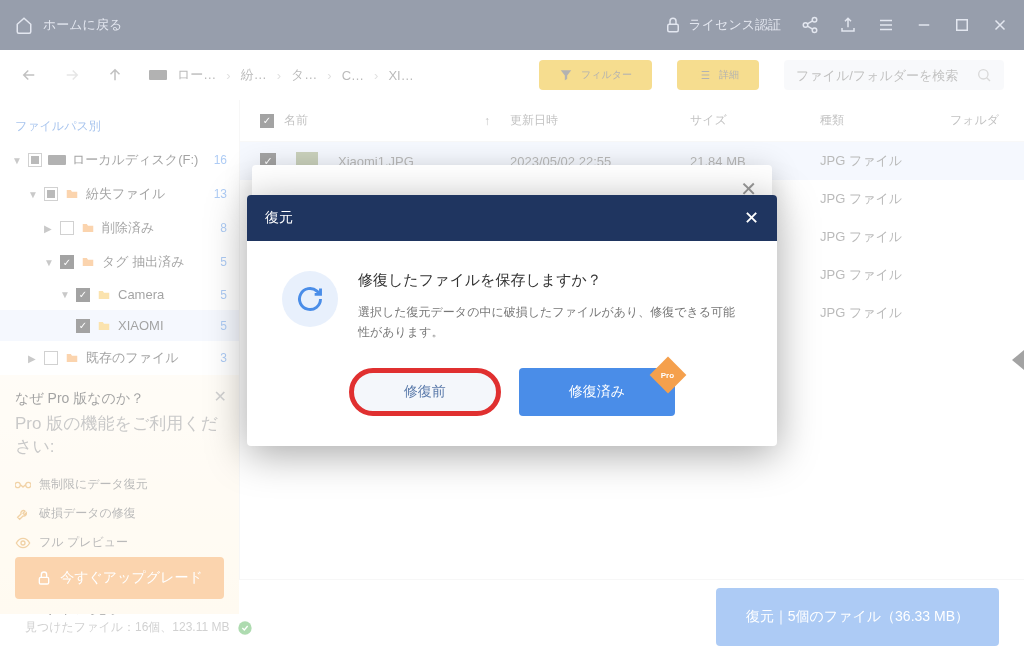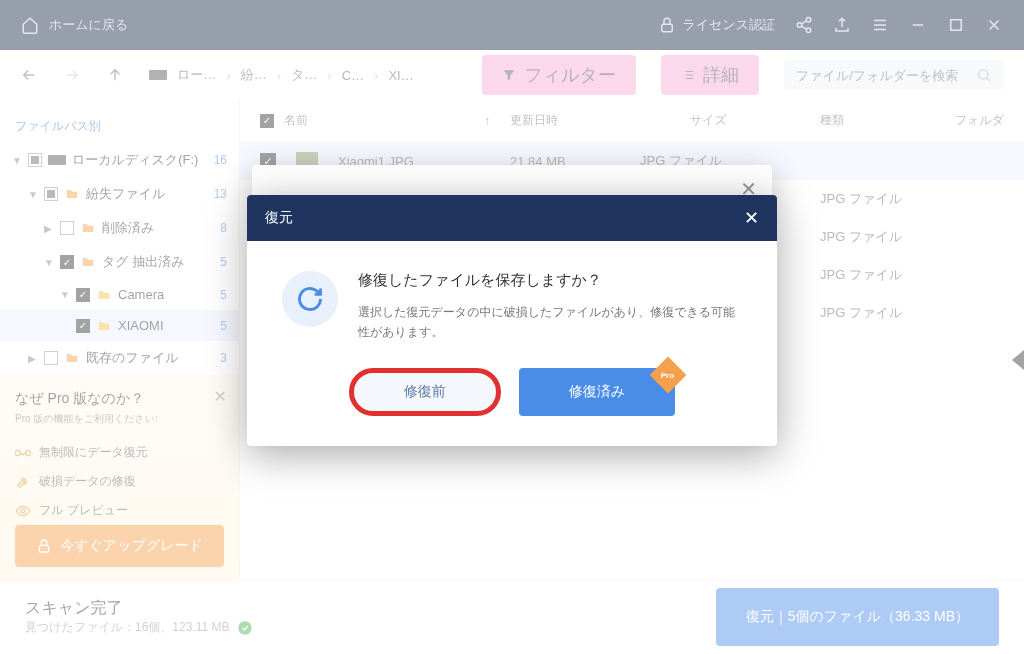--- a/index.html
+++ b/index.html
@@ -1,31 +1,31 @@
 <!DOCTYPE html>
 <html><head>
 <meta charset="utf-8">
 <style>
 * { margin: 0; padding: 0; box-sizing: border-box; font-family: "Hiragino Sans", "Meiryo", sans-serif; }
 body { width: 1024px; height: 654px; background: #f5f5f5; overflow: hidden; position: relative; }
 
-.titlebar { height: 50px; background: #1a2847; display: flex; align-items: center; padding: 0 21px; color: #c0c9dd; }
+.titlebar { height: 50px; background: #1a2847; display: flex; align-items: center; padding: 0 15px; color: #c0c9dd; }
 .titlebar-left { display: flex; align-items: center; gap: 10px; }
 .titlebar-spacer { flex: 1; }
 .titlebar-right { display: flex; align-items: center; gap: 20px; }
 .home-icon, .lock-icon { width: 18px; height: 18px; display: inline-block; }
 .win-btn { width: 18px; height: 18px; display: flex; align-items: center; justify-content: center; cursor: pointer; color: #c0c9dd; }
 
 .toolbar { height: 50px; background: #fff; display: flex; align-items: center; padding: 0 20px; gap: 25px; }
 .nav-arrow { color: #777; width: 18px; height: 18px; cursor: pointer; }
 .breadcrumb { display: flex; align-items: center; gap: 10px; color: #666; font-size: 13px; }
 .bc-item { cursor: pointer; }
 .bc-sep { color: #bbb; }
 .toolbar-spacer { flex: 1; }
-.filter-btn, .detail-btn { background: #f9a8d4; border: none; border-radius: 4px; padding: 8px 20px; color: #555; font-size: 18px; cursor: pointer; display: flex; gap: 8px; align-items: center; }
+.filter-btn, .detail-btn { background: #eab308; border: none; border-radius: 4px; padding: 8px 20px; color: #555; font-size: 10px; cursor: pointer; display: flex; gap: 8px; align-items: center; }
 .search-box { width: 220px; background: #f0f2f5; border-radius: 4px; display: flex; align-items: center; padding: 7px 12px; color: #aaa; }
 .search-box input { border: none; background: transparent; outline: none; flex: 1; font-size: 13px; }
 .search-icon { width: 16px; height: 16px; }
 
 .main { display: flex; height: calc(654px - 50px - 50px - 75px); }
 
 .sidebar { width: 240px; background: #fff; border-right: 1px solid #eee; display: flex; flex-direction: column; padding-top: 10px; }
 .sidebar-header { color: #3b7bd8; font-size: 12px; padding: 8px 15px; }
 .tree { font-size: 13px; color: #333; }
 .tree-item { display: flex; align-items: center; padding: 8px 12px; gap: 6px; cursor: pointer; }
@@ -37,33 +37,33 @@
 .tree-cb.partial::after { content: ''; width: 8px; height: 8px; background: #666; display: block; }
 .tree-folder { width: 16px; height: 14px; }
 .indent1 { padding-left: 28px; }
 .indent2 { padding-left: 44px; }
 .indent3 { padding-left: 60px; }
 .indent4 { padding-left: 76px; }
 
 .promo { margin-top: auto; background: linear-gradient(#fff9ed, #fff4e0); padding: 15px; position: relative; }
 .promo-close { position: absolute; top: 12px; right: 12px; color: #999; cursor: pointer; font-size: 16px; }
 .promo-title { font-size: 14px; color: #333; margin-bottom: 4px; }
-.promo-sub { font-size: 10px; color: #888; margin-bottom: 12px; }
+.promo-sub { font-size: 17px; color: #888; margin-bottom: 12px; }
 .promo-feat { display: flex; align-items: center; gap: 8px; font-size: 12px; color: #666; padding: 6px 0; }
 .promo-feat svg { width: 16px; height: 16px; color: #e09b3a; }
 .upgrade-btn { background: #f5a04c; color: #fff; border: none; width: 100%; padding: 12px; border-radius: 4px; font-size: 14px; cursor: pointer; display: flex; align-items: center; justify-content: center; gap: 8px; }
 
 .content { flex: 1; background: #fff; }
 .list-header { display: flex; padding: 12px 20px; color: #777; font-size: 12px; border-bottom: 1px solid #f0f0f0; }
 .col-name { width: 250px; display: flex; align-items: center; gap: 10px; }
 .col-name .sort { margin-left: auto; margin-right: 20px; }
 .col-date { width: 180px; }
 .col-size { width: 130px; }
 .col-type { width: 130px; }
-.col-folder { flex: 1; text-align: right; }
+.col-folder { flex: 1; }
 .list-row { display: flex; padding: 10px 20px; color: #666; font-size: 13px; align-items: center; }
 .list-row.sel { background: #e8f0fc; }
 .row-cb { width: 16px; height: 16px; border: 1px solid #888; background: #333; border-color: #333; color: #fff; display: inline-flex; align-items: center; justify-content: center; font-size: 11px; margin-right: 10px; }
 .thumb { width: 22px; height: 18px; background: #8a9a6a; margin-right: 10px; }
 
 .footer { height: 75px; background: #fff; border-top: 1px solid #eee; display: flex; align-items: center; padding: 0 25px; }
 .footer-left .ft-title { font-size: 16px; color: #333; font-family: Liberation Serif, serif; }
 .footer-left .ft-sub { font-size: 12px; color: #999; display: flex; align-items: center; gap: 8px; }
 .footer-spacer { flex: 1; }
 .recover-btn { background: #4a8de8; color: #fff; border: none; padding: 20px 30px; border-radius: 4px; font-size: 14px; cursor: pointer; }
@@ -298,20 +298,21 @@
       <div class="col-size">サイズ</div>
       <div class="col-type">種類</div>
       <div class="col-folder">フォルダ</div>
     </div>
     <div class="list-row sel">
       <div class="col-name">
           <span class="row-cb">✓</span>
           <span class="thumb"></span>
           <span>Xiaomi1.JPG</span>
         </div>
+      <div class="col-date">2023/05/02 22:55</div>
       <div class="col-size">21.84 MB</div>
       <div class="col-type">JPG ファイル</div>
     </div>
     <div class="list-row">
         <div class="col-name"></div>
         <div class="col-date"></div>
         <div class="col-size"></div>
         <div class="col-type">JPG ファイル</div>
       </div>
     <div class="list-row">

